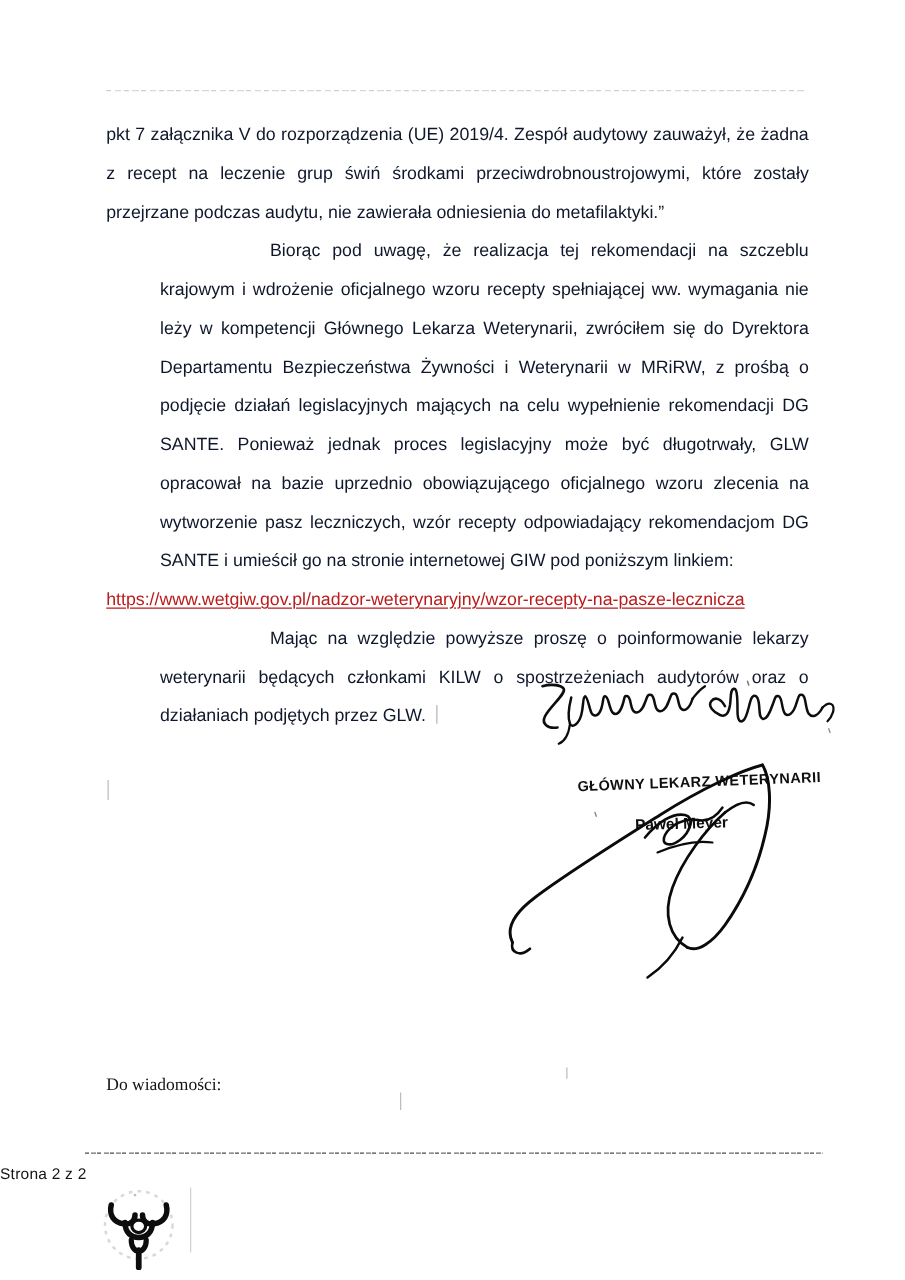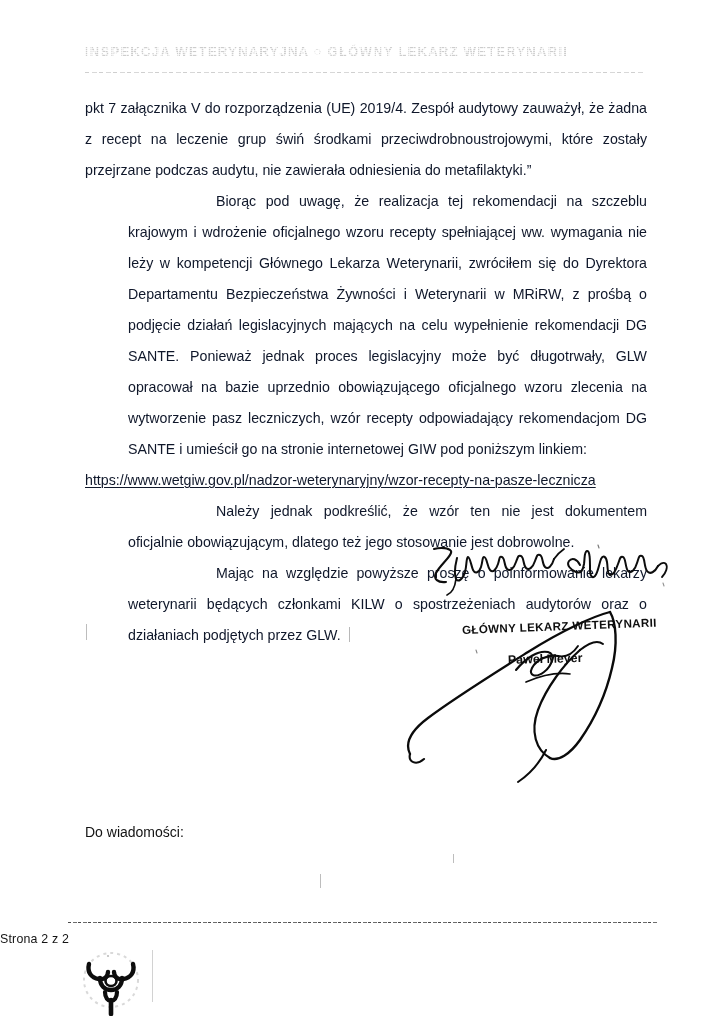--- a/index.html
+++ b/index.html
@@ -77,21 +77,21 @@
   }
   .para.indent {
     text-indent: 88px;
     margin-left: 43px;
   }
   .para.last-left > span { }
 
   .link-line {
     font-size: 14.2px;
     line-height: 31px;
-    color: #0f172a;
+    color: #b91c1c;
     text-decoration: underline;
     text-underline-offset: 2px;
     text-decoration-thickness: 1px;
     word-break: break-all;
     display: block;
   }
 
   
   .speck-vert {
     display: inline-block;
@@ -152,22 +152,23 @@
   .tick {
     position: absolute;
     width: 1px;
     background: #bdbdbd;
   }
 
   
   .cc-block {
     position: absolute;
     left: 85px;
-    top: 822px;
+    top: 858px;
     width: 430px;
+    font-family: Liberation Serif, serif;
   }
   .cc-line {
     font-size: 14px;
     line-height: 21px;
     color: #121212;
     white-space: nowrap;
   }
 
   
   .footer-rule {
@@ -236,34 +237,30 @@
     line-height: 19px;
     white-space: nowrap;
     margin-top: 2px;
   }
 </style>
 </head>
 <body>
 
 <div id="page">
 
-  <div class="letterhead">
-    <div class="letterhead-text">INSPEKCJA WETERYNARYJNA ○ GŁÓWNY LEKARZ WETERYNARII</div>
-  </div>
   <div class="letterhead-rule"></div>
 
   <div class="body-copy">
 
     <p class="para">pkt 7 załącznika V do rozporządzenia (UE) 2019/4. Zespół audytowy zauważył, że żadna z recept na leczenie grup świń środkami przeciwdrobnoustrojowymi, które zostały przejrzane podczas audytu, nie zawierała odniesienia do metafilaktyki.”</p>
 
     <p class="para indent">Biorąc pod uwagę, że realizacja tej rekomendacji na szczeblu krajowym i wdrożenie oficjalnego wzoru recepty spełniającej ww. wymagania nie leży w kompetencji Głównego Lekarza Weterynarii, zwróciłem się   do Dyrektora Departamentu Bezpieczeństwa Żywności i Weterynarii w MRiRW, z prośbą o podjęcie działań legislacyjnych mających na celu wypełnienie rekomendacji DG SANTE. Ponieważ jednak proces legislacyjny może być długotrwały, GLW opracował na bazie uprzednio obowiązującego oficjalnego wzoru zlecenia na wytworzenie pasz leczniczych, wzór recepty odpowiadający rekomendacjom DG SANTE i umieścił go na stronie internetowej GIW pod poniższym linkiem:</p>
 
     <a class="link-line" href="#">https://www.wetgiw.gov.pl/nadzor-weterynaryjny/wzor-recepty-na-pasze-lecznicza</a>
 
-    <p class="para indent">Należy jednak podkreślić, że wzór ten nie jest dokumentem oficjalnie obowiązującym, dlatego też jego stosowanie jest dobrowolne.</p>
 
     <p class="para indent last-left"><span>Mając na względzie powyższe proszę o poinformowanie lekarzy weterynarii będących członkami KILW o spostrzeżeniach audytorów oraz o działaniach podjętych przez GLW.</span><span class="speck-vert"></span></p>
 
   </div>
 
   <div class="tick" style="left:86px; top:624px; height:16px;"></div>
   <div class="tick" style="left:453px; top:854px; height:9px;"></div>
   <div class="tick" style="left:320px; top:874px; height:14px;"></div>
 
   <div class="handwritten-note" title="z wyrazami szacunku">

